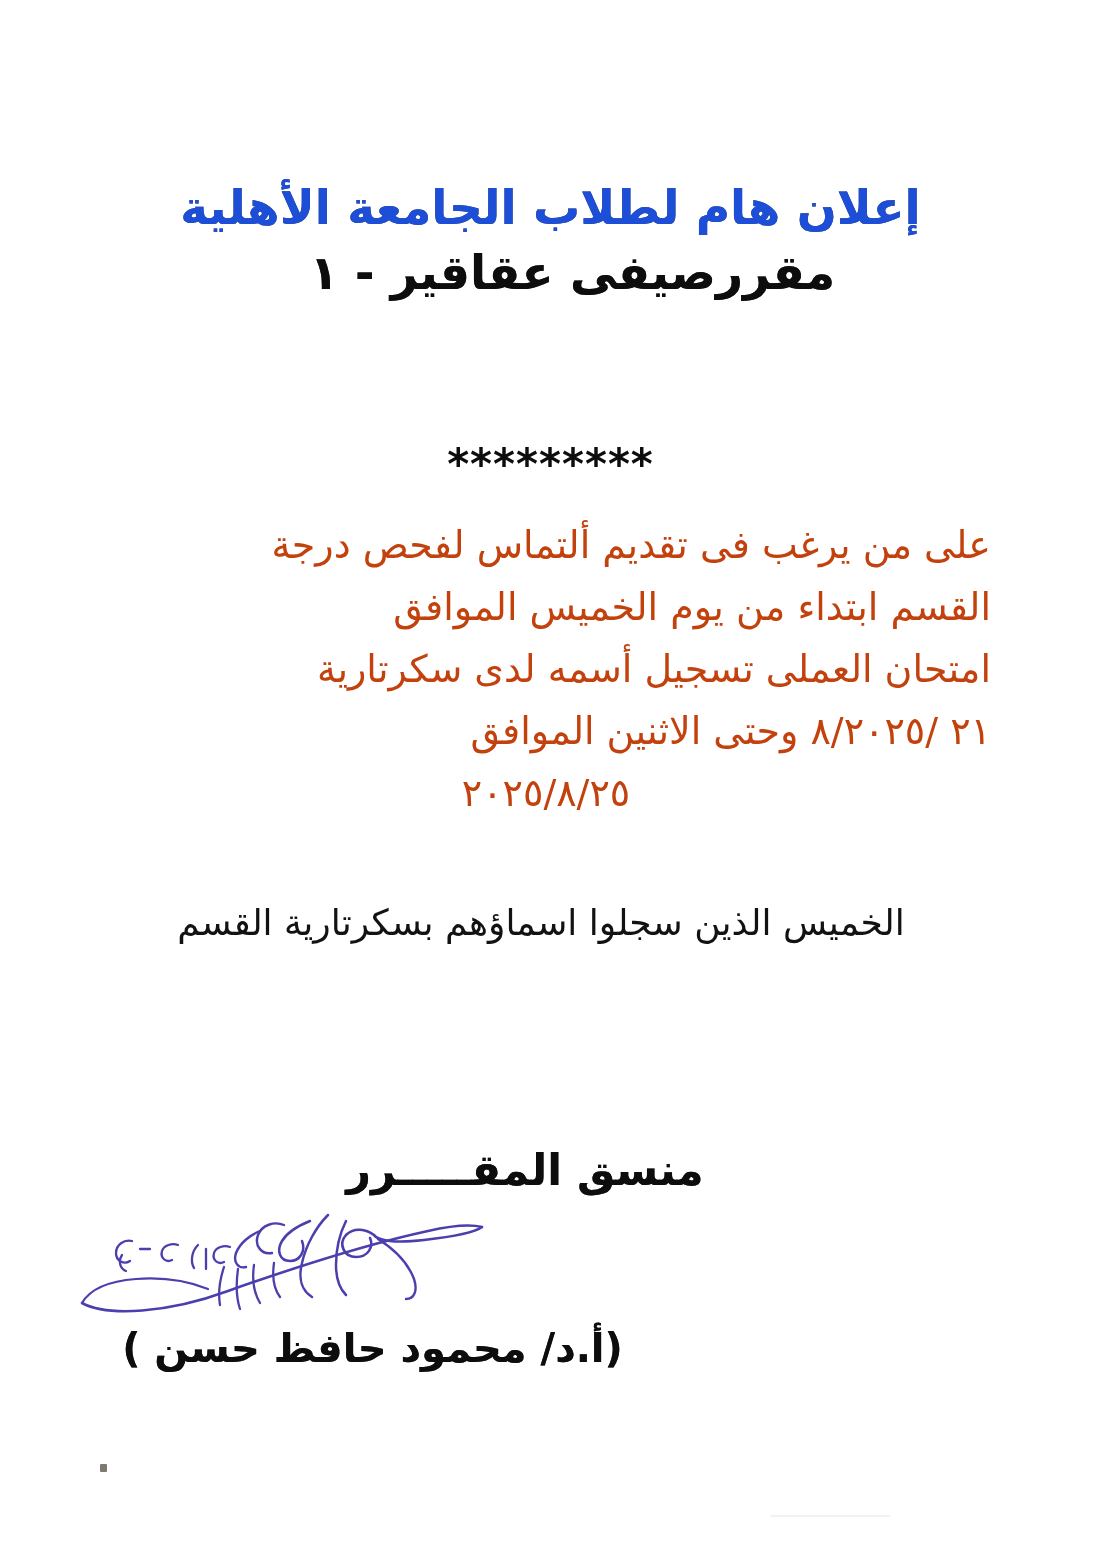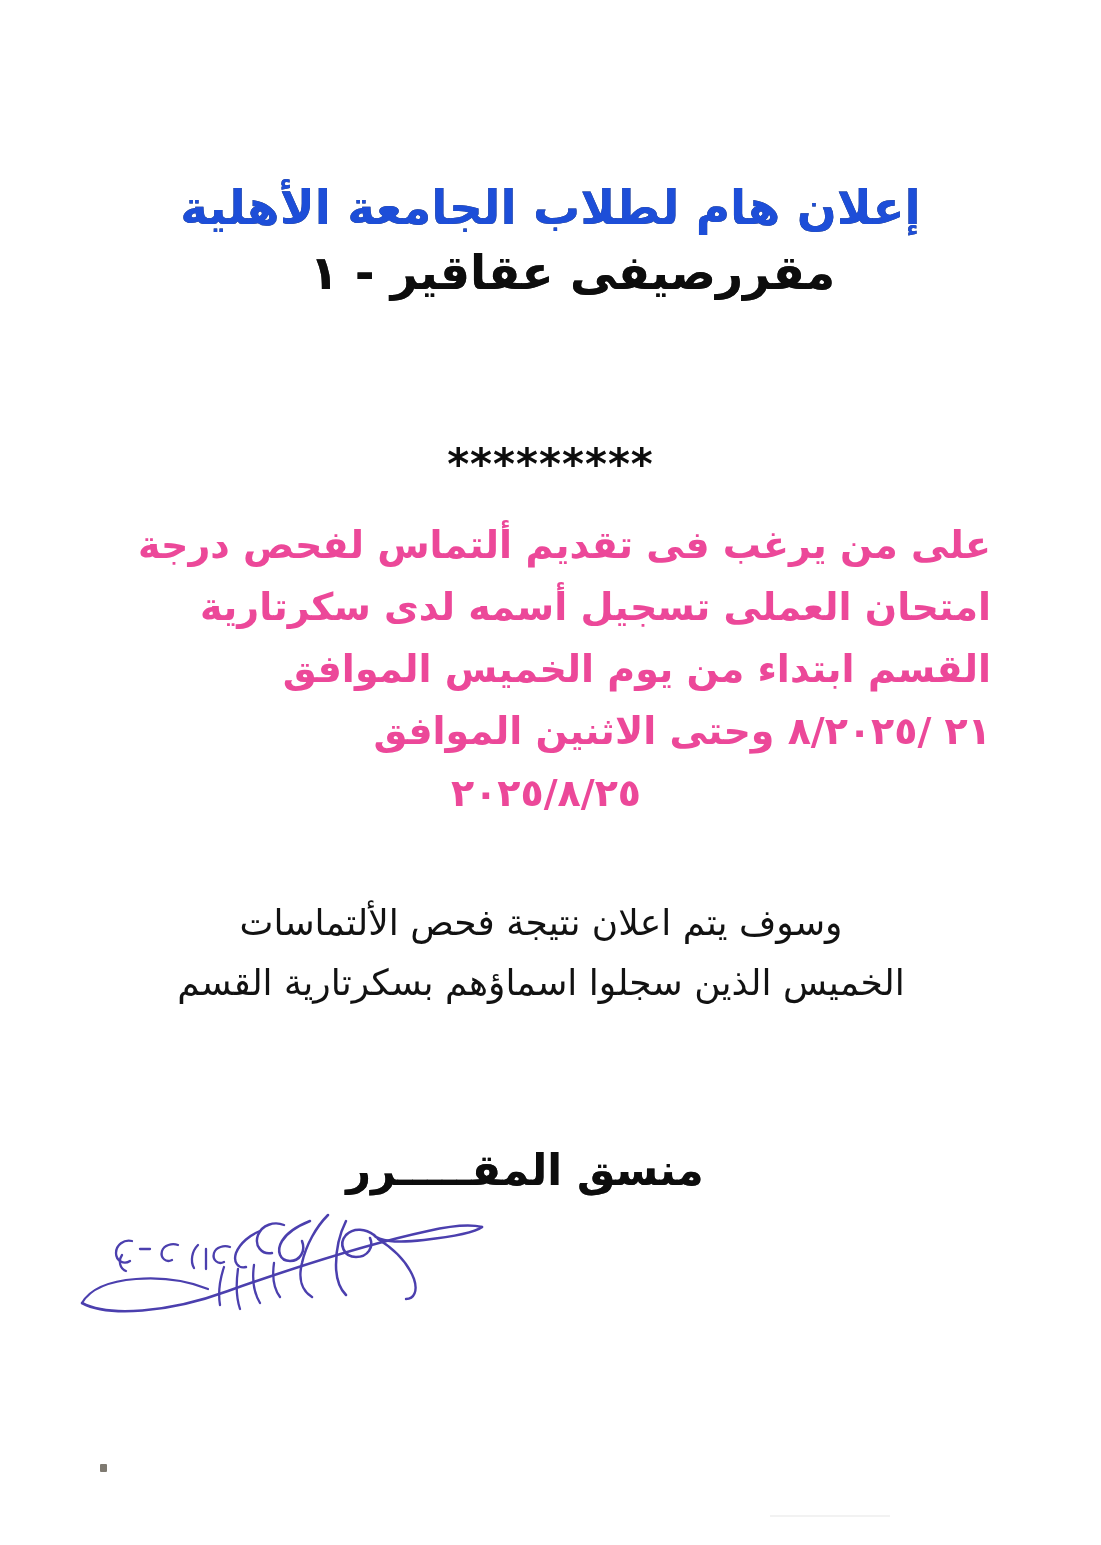--- a/index.html
+++ b/index.html
@@ -73,23 +73,23 @@
     top: 514px;
     right: 110px;
     width: 890px;
     direction: rtl;
     text-align: right;
   }
 
   .body-1 .line {
     font-size: 38px;
     line-height: 62px;
-    color: #ec4899;
-    white-space: nowrap;
-    font-weight: 700;
+    color: #c2410c;
+    white-space: nowrap;
+    font-weight: 400;
   }
 
   .body-1 .line.center {
     text-align: center;
   }
 
   .body-1 .line.justify-wide {
     letter-spacing: 0.2px;
   }
 
@@ -196,28 +196,27 @@
 
   <div class="title-block">
     <div class="title-line">إعلان هام لطلاب الجامعة الأهلية</div>
     <div class="title-line-2">مقررصيفى عقاقير - ١</div>
   </div>
 
   <div class="separator">*********</div>
 
   <div class="body-1">
     <div class="line justify-wide">على من يرغب فى تقديم ألتماس لفحص درجة</div>
+    <div class="line justify-wide">القسم ابتداء من يوم الخميس الموافق</div>
     <div class="line justify-wide">امتحان العملى  تسجيل أسمه لدى سكرتارية</div>
-    <div class="line justify-wide">القسم ابتداء من يوم الخميس الموافق</div>
     <div class="line justify-wide">٢١ /٨/٢٠٢٥ وحتى الاثنين الموافق</div>
     <div class="line center">٢٠٢٥/٨/٢٥</div>
   </div>
 
   <div class="body-2">
-    <div class="line">وسوف يتم اعلان نتيجة فحص الألتماسات</div>
     <div class="line">الخميس الذين سجلوا اسماؤهم بسكرتارية القسم</div>
   </div>
 
   <div class="sig-title">
     <span class="sig-title-inner">منسق المقـــــرر</span>
   </div>
 
   <div class="signature-ink">
     <svg viewBox="0 0 430 135" xmlns="http://www.w3.org/2000/svg" fill="none" stroke="#4b3fae" stroke-linecap="round" stroke-linejoin="round">
 
@@ -242,17 +241,20 @@
       <path d="M146 62 C 142 74, 140 88, 142 100" stroke-width="2.3"></path>
       <path d="M160 64 C 158 78, 158 92, 162 104" stroke-width="2.3"></path>
       <path d="M176 60 C 174 74, 176 88, 182 98" stroke-width="2.3"></path>
       <path d="M196 58 C 194 72, 196 84, 202 92" stroke-width="2.3"></path>
 
       <path d="M4 98 C 12 84, 32 76, 58 74 C 84 72, 110 76, 130 84" stroke-width="2.2"></path>
       <path d="M300 34 C 316 44, 330 58, 336 74 C 340 86, 336 94, 328 94" stroke-width="2.4"></path>
     </svg>
   </div>
 
+  <div class="sig-name">
+    <span class="sig-name-inner">(أ.د/ محمود حافظ حسن )</span>
+  </div>
 
   <div class="speck"></div>
   <div class="edge-faint"></div>
 
 </div>
 
 </body></html>

